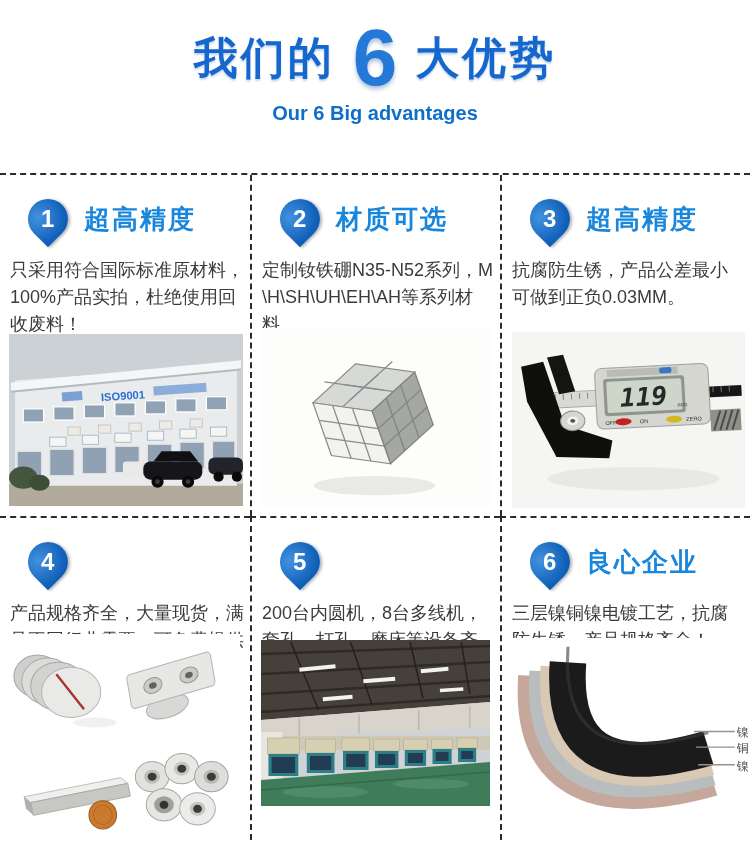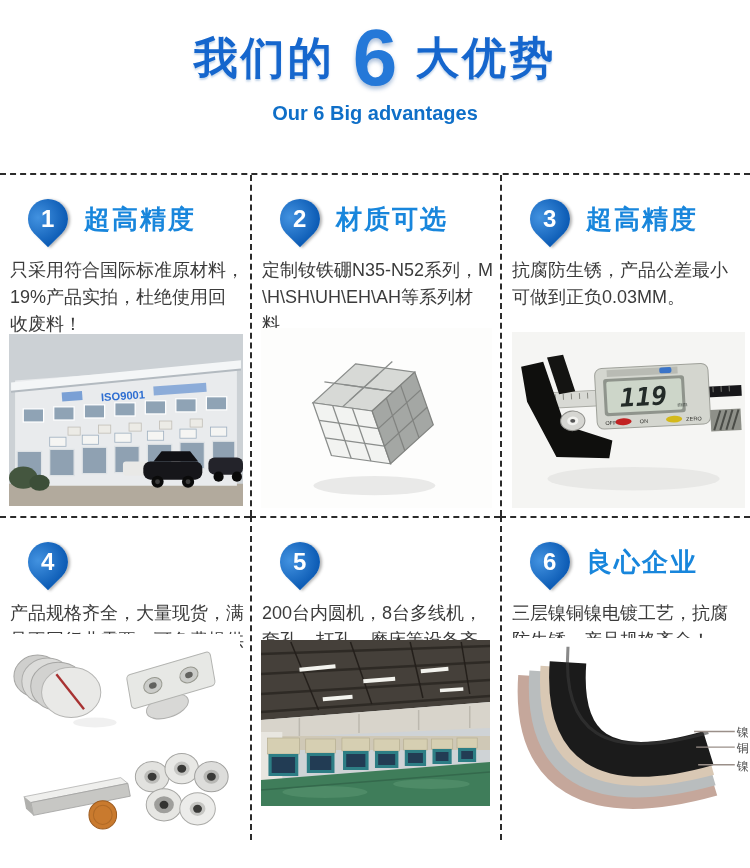--- a/index.html
+++ b/index.html
@@ -57,21 +57,21 @@
 
   <div class="grid">
 
     <div class="card">
       <div class="card-head">
         <div class="badge">
             <span>1</span>
           </div>
         <div class="card-title">超高精度</div>
       </div>
-      <p class="desc">只采用符合国际标准原材料，19%产品实拍，杜绝使用回收废料！</p>
+      <p class="desc">只采用符合国际标准原材料，100%产品实拍，杜绝使用回收废料！</p>
       <div class="photo p1">
         <svg viewBox="0 0 230 170" preserveAspectRatio="none">
           <rect width="230" height="170" fill="#ccd1d5"></rect>
           <rect y="148" width="230" height="22" fill="#b2aa9d"></rect>
           <polygon points="6,46 224,30 224,150 6,150" fill="#e9ebed"></polygon>
           <polygon points="2,48 228,26 228,35 2,57" fill="#f4f6f7"></polygon>
           <line x1="2" y1="57" x2="228" y2="35" stroke="#b3bac0" stroke-width="2"></line>
           <rect x="52" y="57" width="20" height="9" fill="#3f78c8" opacity=".65" transform="rotate(-4 62 61)"></rect>
           <text x="112" y="65" font-size="11" font-weight="bold" fill="#2f6fd2" text-anchor="middle" transform="rotate(-4 112 61)">ISO9001</text>
           <rect x="142" y="50" width="52" height="9" fill="#3f78c8" opacity=".55" transform="rotate(-4 168 54)"></rect>

